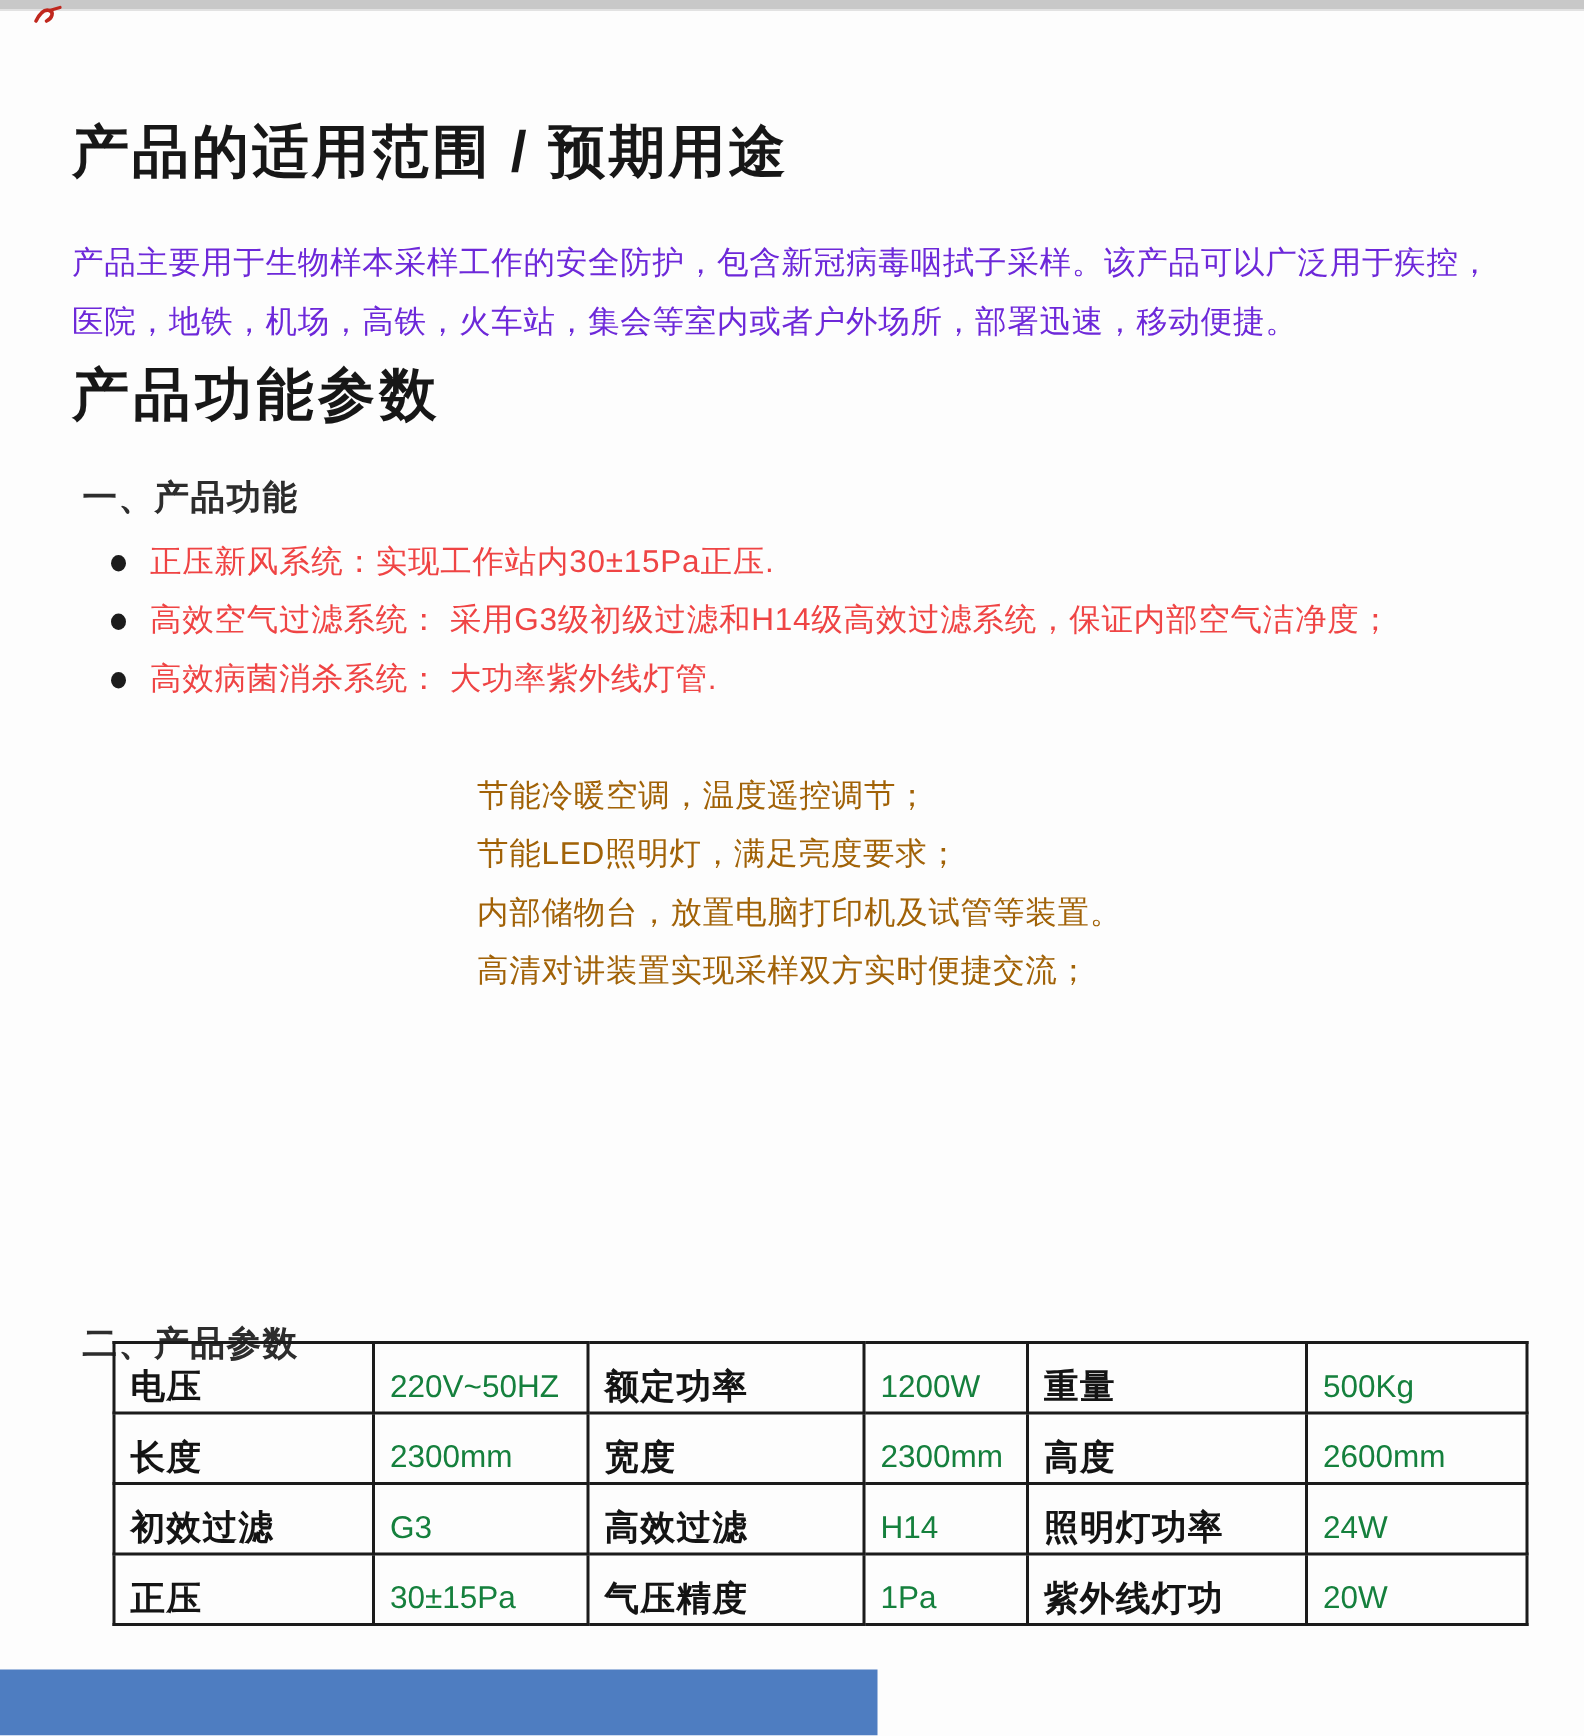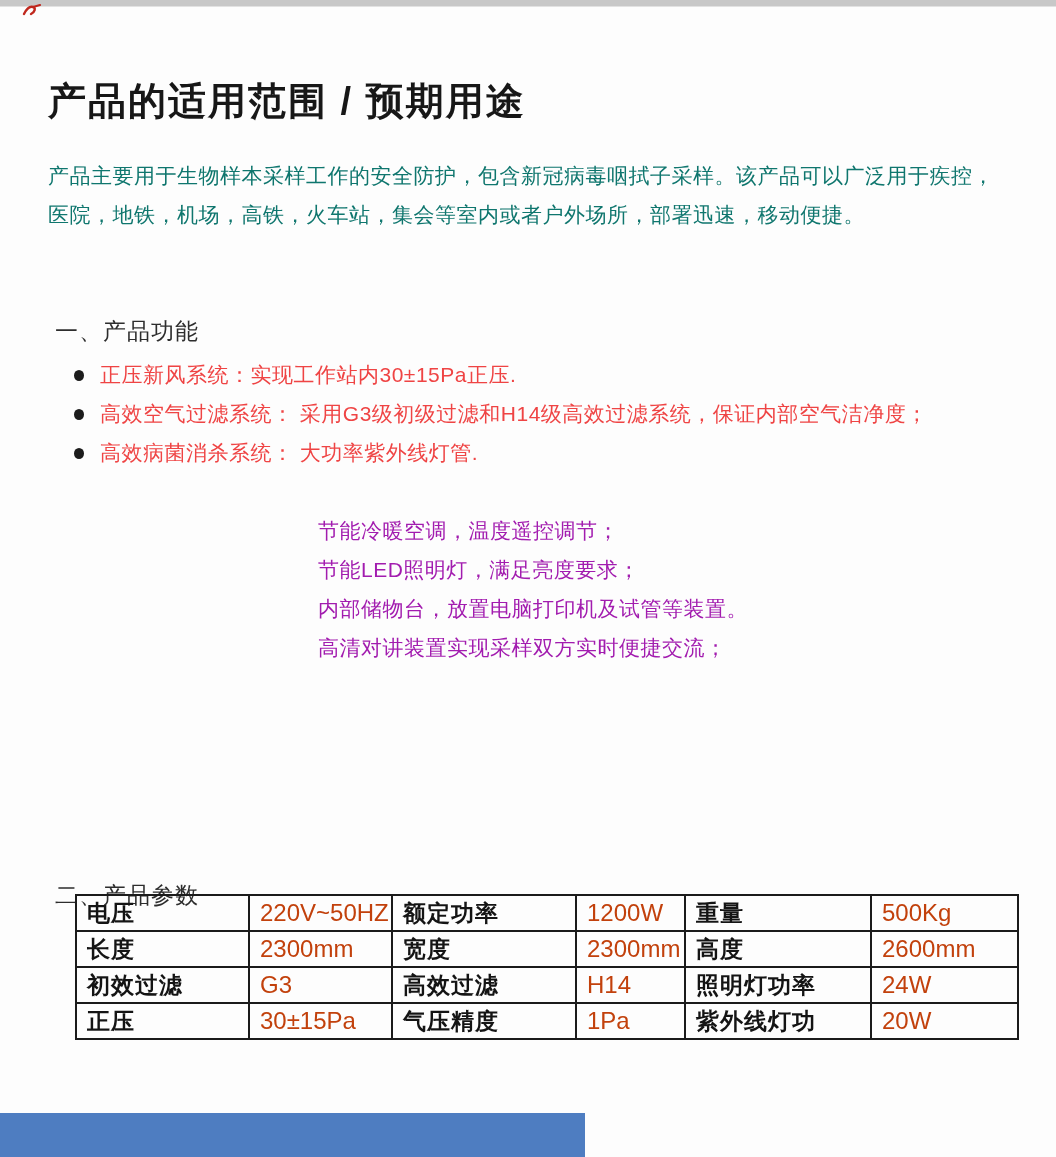--- a/index.html
+++ b/index.html
@@ -19,31 +19,31 @@
   }
   .corner-mark { position: absolute; left: 22px; top: 3px; width: 20px; height: 15px; }
 
   .h1 {
     position: absolute; left: 48px; top: 76px;
     font-size: 38px; font-weight: 700; color: #171717;
     letter-spacing: 2px; white-space: nowrap;
   }
   .intro {
     position: absolute; left: 48px; top: 156px; width: 970px;
-    font-size: 21px; line-height: 39px; color: #0f766e;
+    font-size: 21px; line-height: 39px; color: #6d28d9;
     letter-spacing: 0.5px;
   }
   .h2 {
     position: absolute; left: 48px; top: 238px;
     font-size: 38px; font-weight: 700; color: #171717;
     letter-spacing: 3px; white-space: nowrap;
   }
   .subhead {
     position: absolute; left: 55px;
-    font-size: 23px; font-weight: 400; color: #2d2d2d;
+    font-size: 23px; font-weight: 700; color: #2d2d2d;
     letter-spacing: 1px; white-space: nowrap;
   }
   .subhead.one { top: 316px; }
   .subhead.two { top: 842px; margin-top: 38px; }
 
   .bullets {
     position: absolute; left: 72px; top: 361px; width: 940px;
     list-style: none;
   }
   .bullets li {
@@ -54,39 +54,39 @@
     color: #ef4444; letter-spacing: 0.5px;
     white-space: nowrap;
   }
   .bullets .dot {
     position: absolute; left: 2px; top: 9px;
     width: 10px; height: 11px; border-radius: 50%;
     background: #1c1c1c; display: inline-block;
   }
   .sublines {
     position: absolute; left: 318px; top: 517px;
-    font-size: 21px; line-height: 28px; color: #a21caf;
+    font-size: 21px; line-height: 28px; color: #a16207;
     letter-spacing: 0.5px;
   }
   .sublines div { margin-bottom: 11px; white-space: nowrap; }
 
   table.params {
     position: absolute; left: 75px; top: 894px;
     width: 942px; border-collapse: collapse;
     table-layout: fixed;
   }
   table.params td {
     border: 2px solid #1b1b1b;
     height: 36px;
-    padding: 1px 8px 1px 10px;
+    padding: 13px 8px 1px 10px;
     overflow: hidden; white-space: nowrap;
     vertical-align: middle;
   }
   td.plabel { font-size: 23px; font-weight: 700; color: #141414; letter-spacing: 1px; }
-  td.pvalue { font-size: 24px; font-weight: 400; color: #c2410c; }
+  td.pvalue { font-size: 21px; font-weight: 400; color: #15803d; }
 
   .bottom-bar {
     position: absolute; left: 0; top: 1113px;
     width: 585px; height: 44px;
     background: #4e7dc1;
   }
 </style>
 </head>
 <body>
 
@@ -99,20 +99,21 @@
     <path d="M11 4 L18 2" stroke="#c0281e" stroke-width="2.2" fill="none" stroke-linecap="round"></path>
   </svg>
 
   <div class="h1">产品的适用范围 / 预期用途</div>
 
   <div class="intro">
     <span>产品主要用于生物样本采样工作的安全防护，包含新冠病毒咽拭子采样。该产品可以广泛用于疾控，</span><br>
     <span>医院，地铁，机场，高铁，火车站，集会等室内或者户外场所，部署迅速，移动便捷。</span>
   </div>
 
+  <div class="h2">产品功能参数</div>
 
   <div class="subhead one">一、产品功能</div>
 
   <ul class="bullets">
     <li>
       <span class="dot"></span>
       <span>正压新风系统：实现工作站内30±15Pa正压.</span>
     </li>
     <li>
       <span class="dot"></span>

